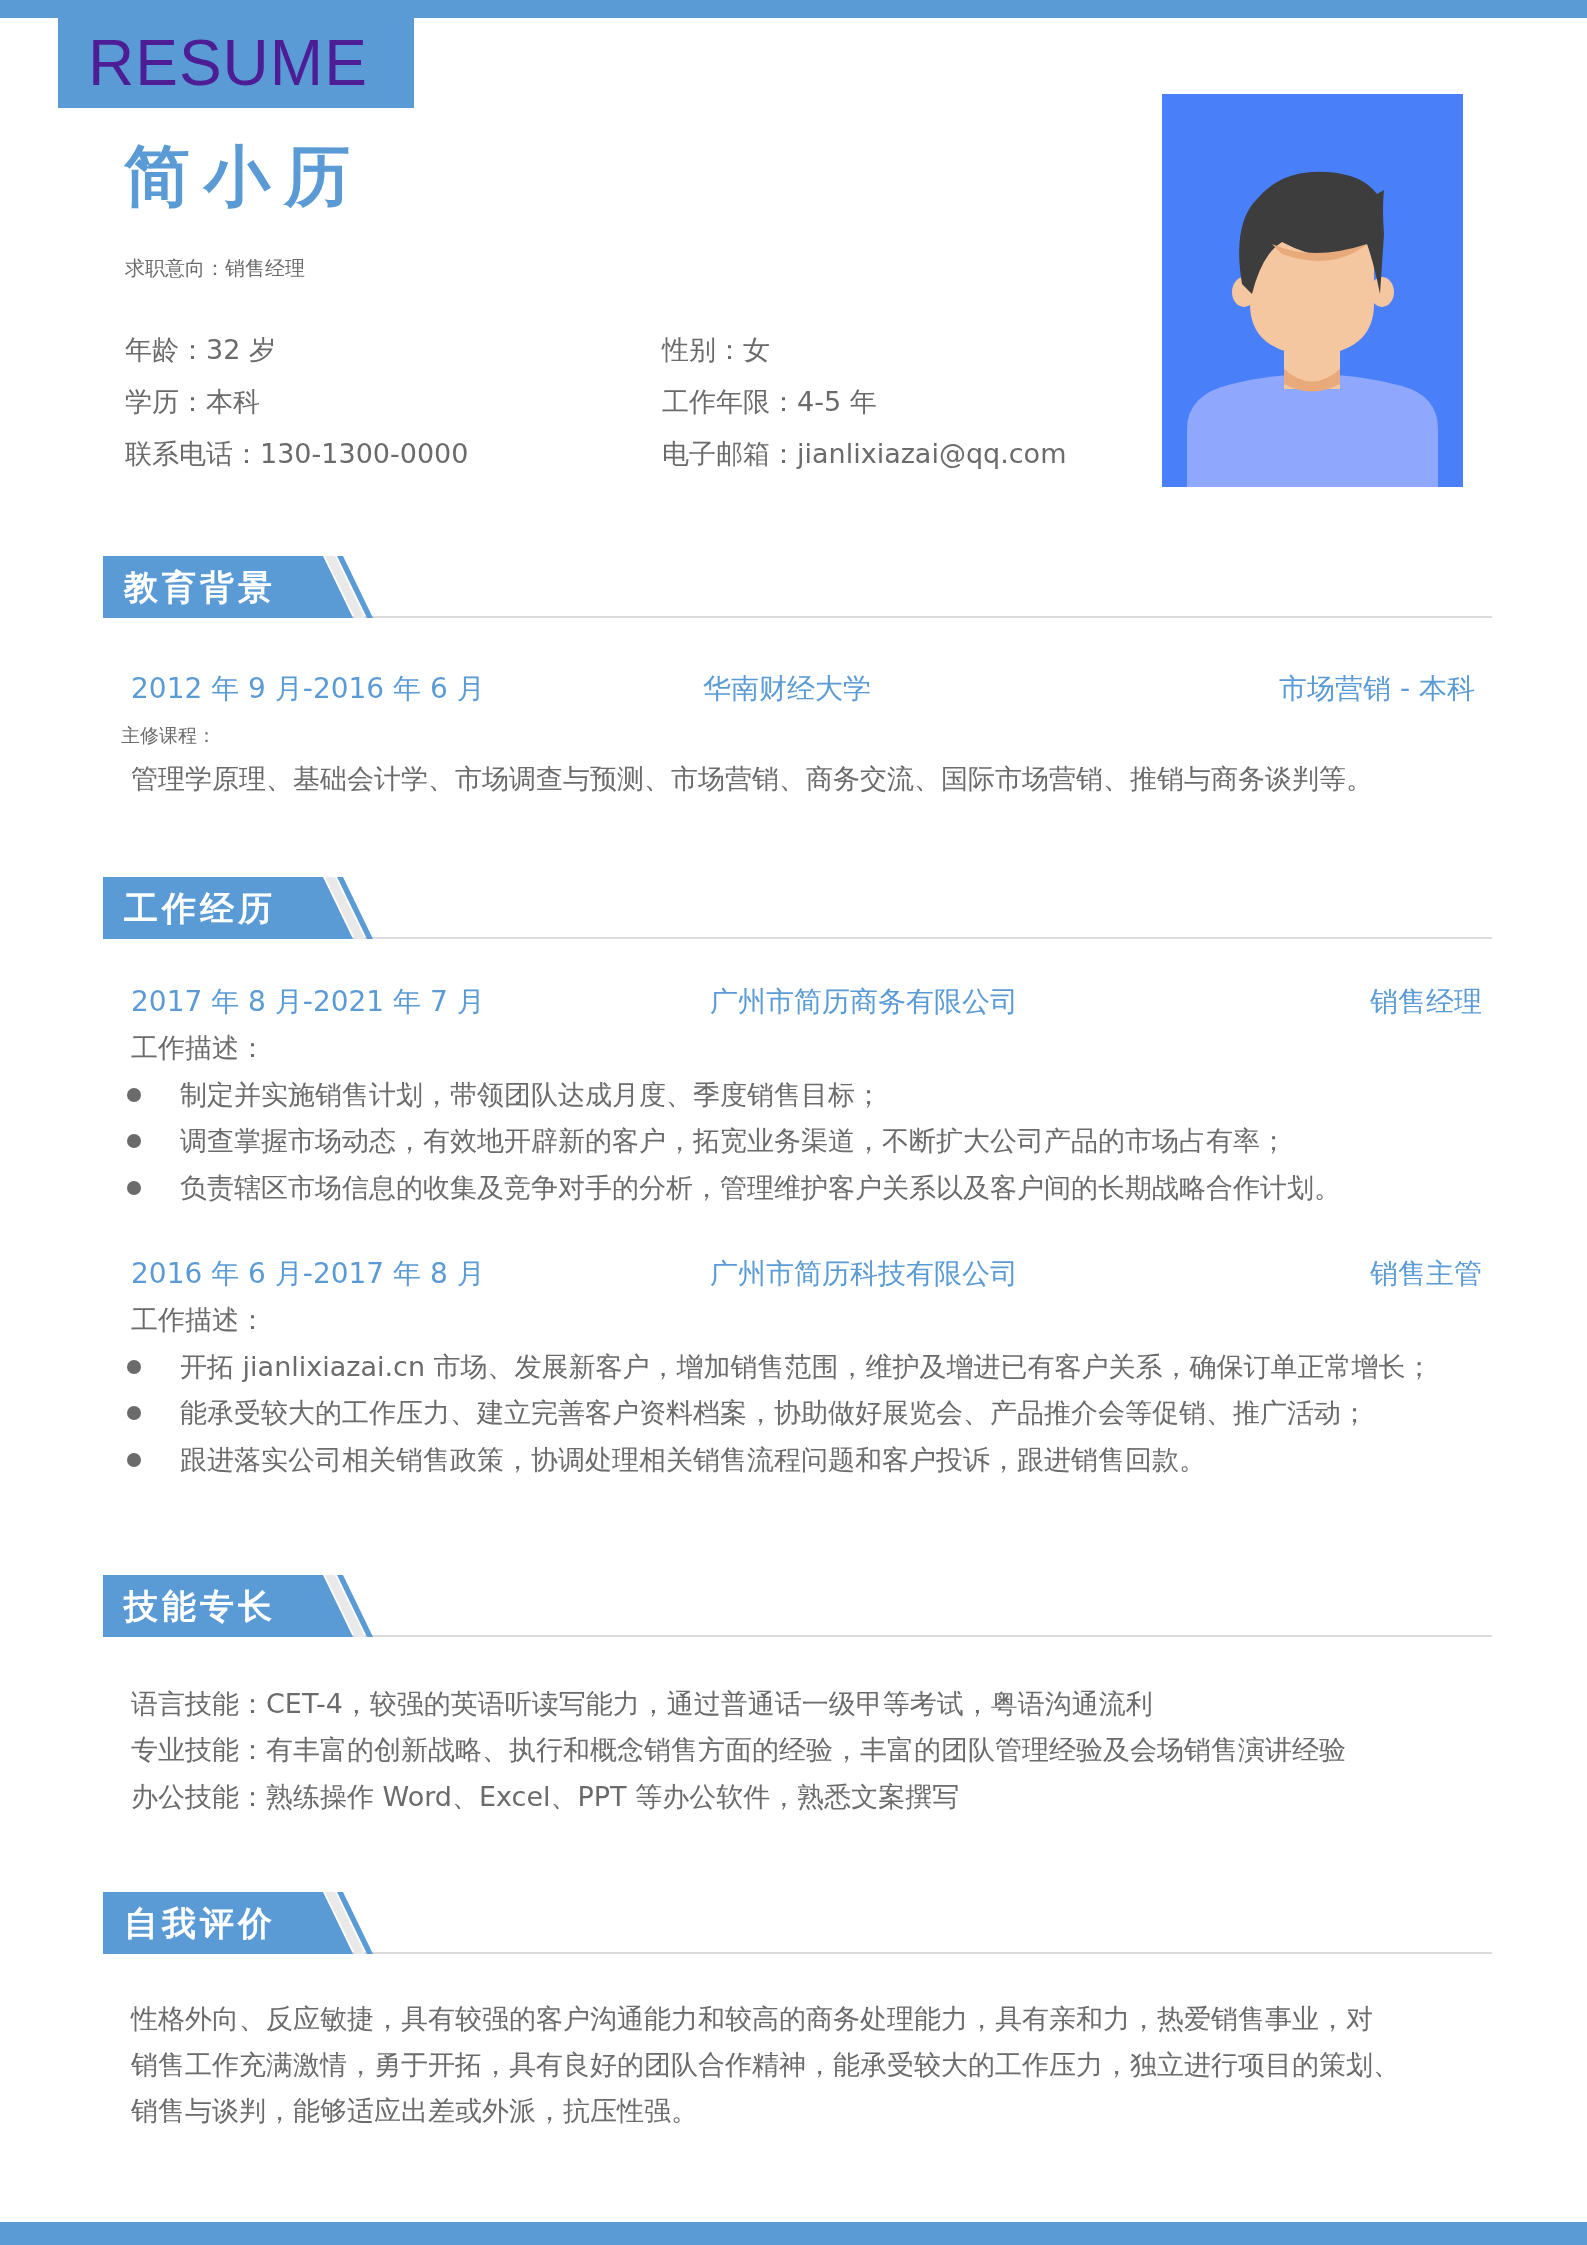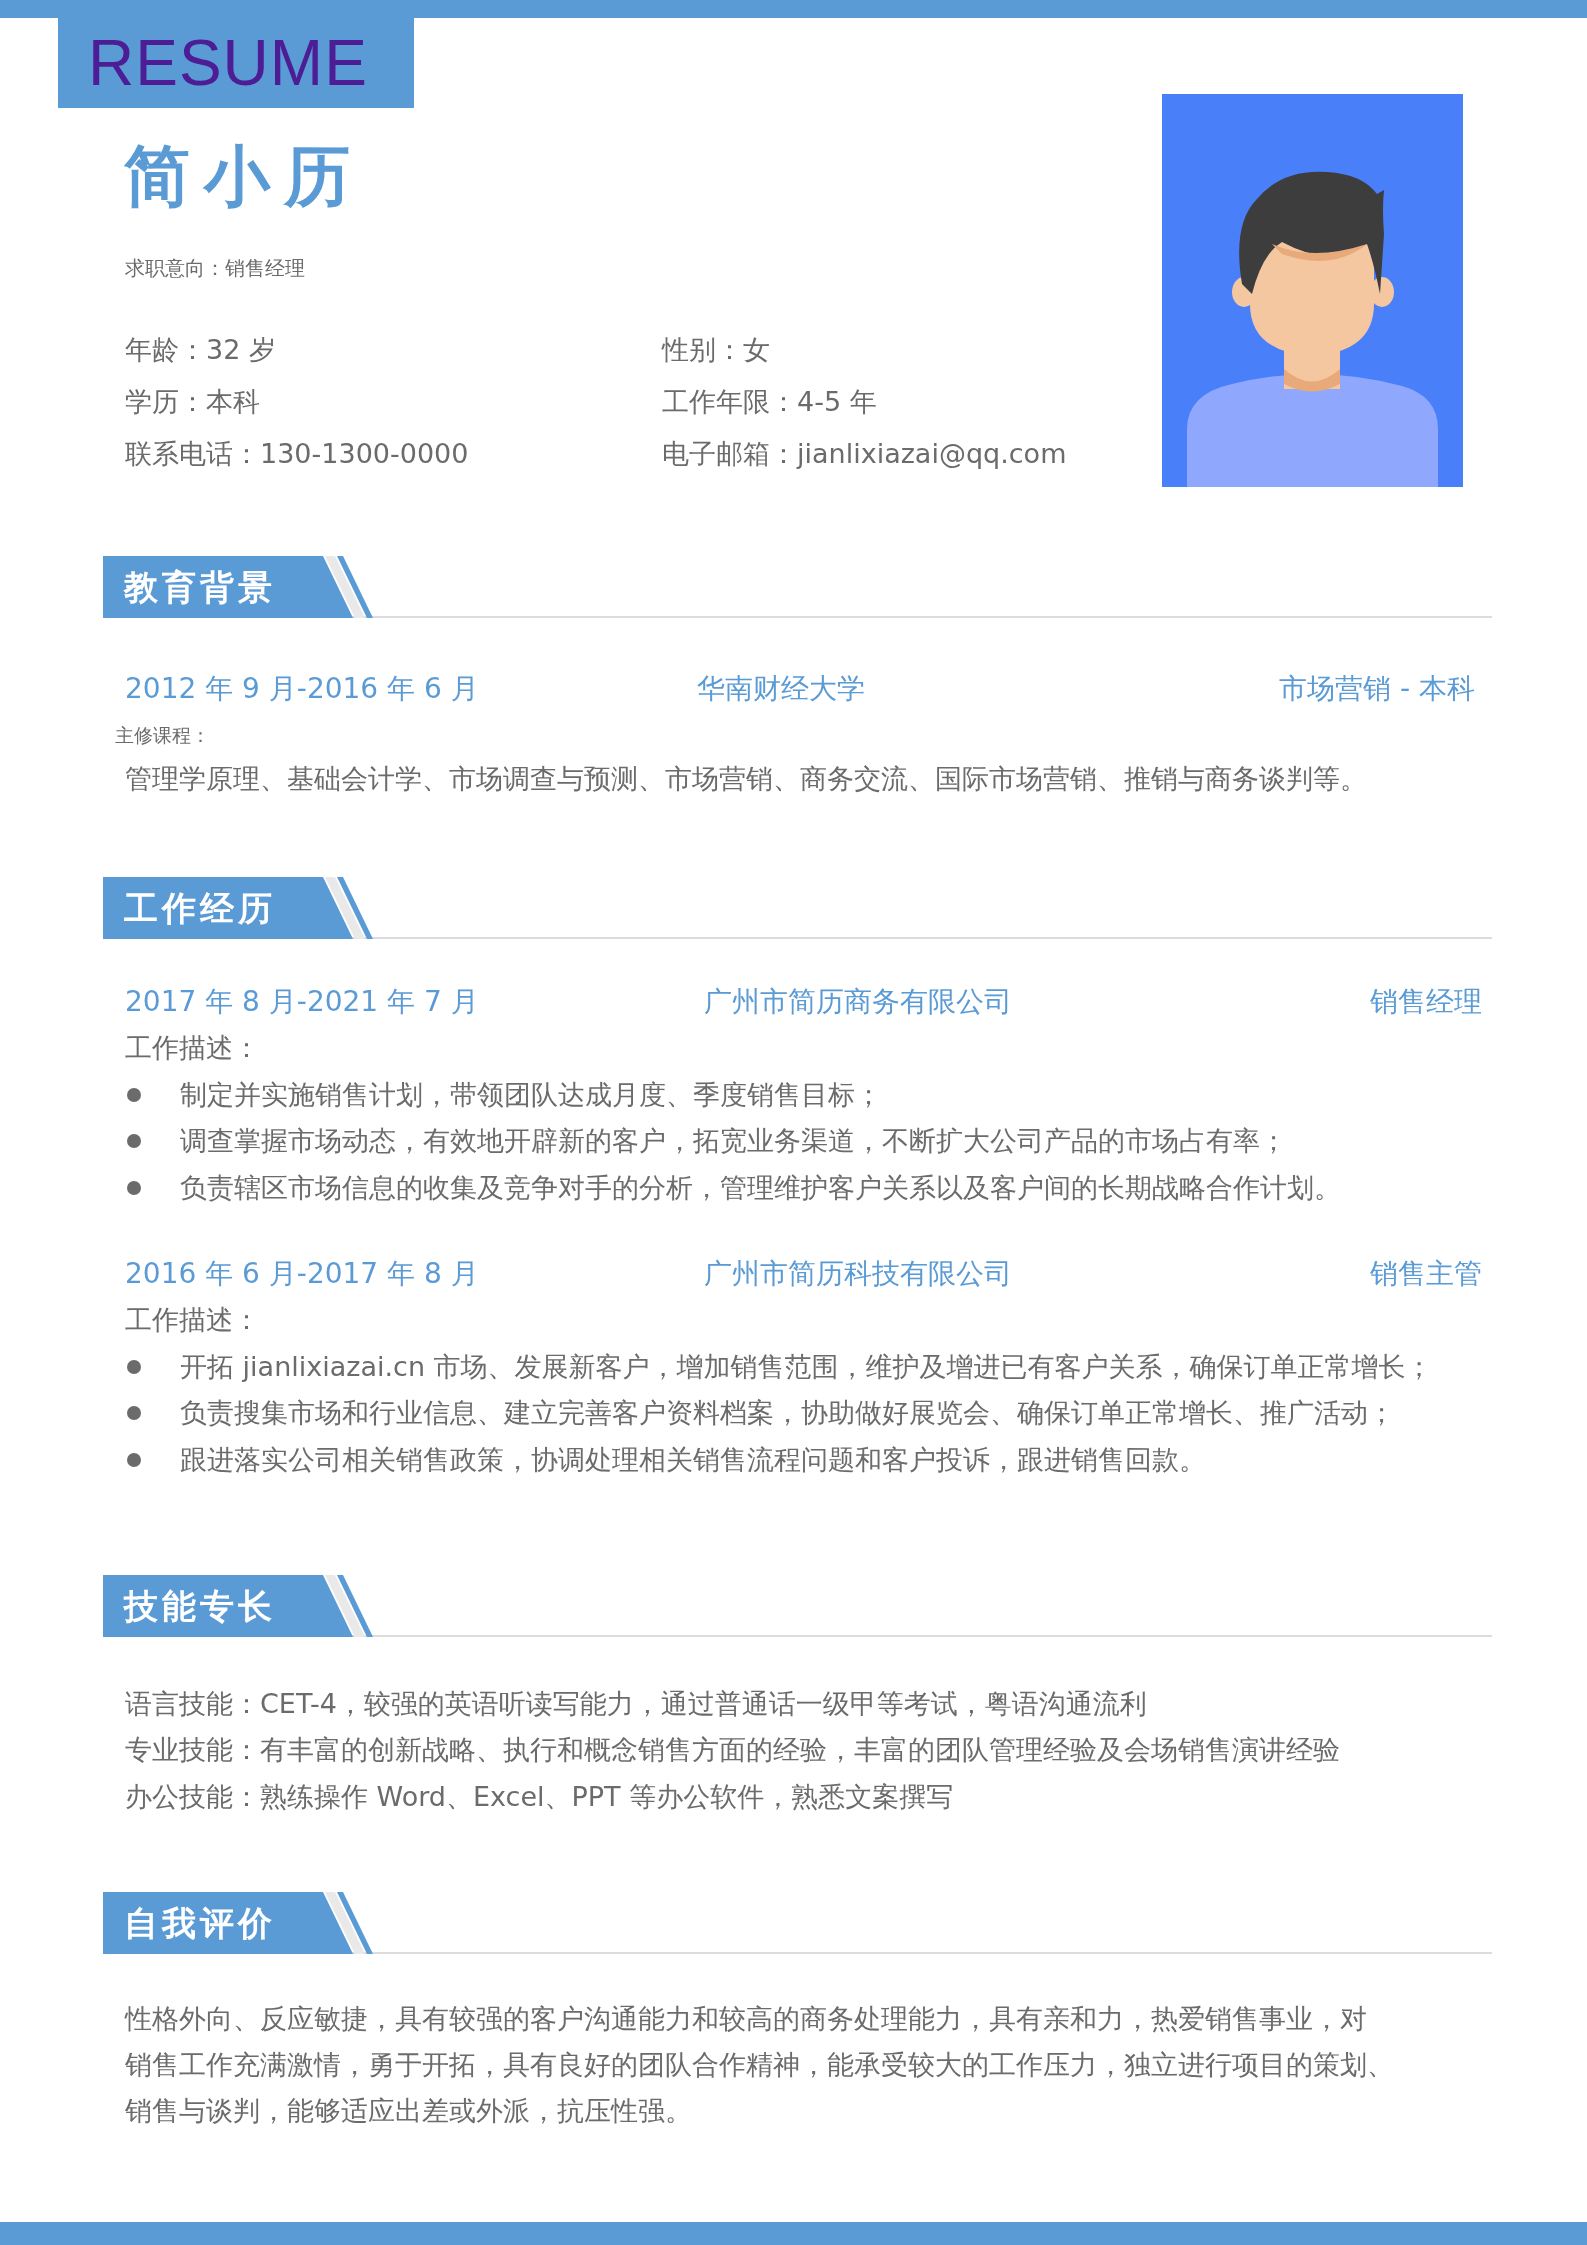--- a/index.html
+++ b/index.html
@@ -11,21 +11,21 @@
                 color:#4c1d95; font-family:"Liberation Sans",sans-serif; font-size:64px; line-height:90px; padding-left:30px; letter-spacing:1px; }
   .name { position:absolute; left:124px; top:132px; font-size:66px; font-weight:bold; color:#5b9bd5; letter-spacing:14px; line-height:90px; }
   .intent { position:absolute; left:125px; top:248px; font-size:20px; line-height:40px; }
   .info { position:absolute; font-size:27px; line-height:38px; white-space:nowrap; }
   .photo { position:absolute; left:1162px; top:94px; width:301px; height:393px; background:#4a7ffa; overflow:hidden; }
   .sec { position:absolute; left:103px; width:1389px; height:62px; }
   .sec .line { position:absolute; left:0; right:0; bottom:0; height:2px; background:#dcdcdc; }
   .sec .lbl { position:absolute; left:0; top:0; height:62px; }
   .sec .title { position:absolute; left:21px; top:0; line-height:62px; font-size:34px; font-weight:bold; color:#fff; letter-spacing:4px; }
   .blue { color:#5b9bd5; }
-  .row { position:absolute; font-size:28px; line-height:40px; white-space:nowrap; }
+  .row { position:absolute; font-size:28px; line-height:40px; white-space:nowrap;margin-left:6px; }
   .bullet { position:absolute; left:125px; font-size:27px; line-height:40px; white-space:nowrap; }
   .bullet .dot { position:absolute; left:2px; top:13px; width:14px; height:14px; border-radius:50%; background:#6b6b6b; }
   .bullet .txt { position:absolute; left:55px; top:0; }
 </style>
 </head>
 <body>
 
 <div class="topbar"></div>
 
 <div class="resume-box">RESUME</div>
@@ -97,21 +97,21 @@
 <div class="row blue" style="left:125px;top:1254px;">2016 年 6 月-2017 年 8 月</div>
 <div class="row blue" style="left:704px;top:1254px;">广州市简历科技有限公司</div>
 <div class="row blue" style="right:105px;top:1254px;">销售主管</div>
 <div class="row" style="left:125px;top:1300px;font-size:27px;">工作描述：</div>
 <div class="bullet" style="top:1347px;">
     <span class="dot"></span>
     <span class="txt">开拓 jianlixiazai.cn 市场、发展新客户，增加销售范围，维护及增进已有客户关系，确保订单正常增长；</span>
   </div>
 <div class="bullet" style="top:1393px;">
     <span class="dot"></span>
-    <span class="txt">负责搜集市场和行业信息、建立完善客户资料档案，协助做好展览会、确保订单正常增长、推广活动；</span>
+    <span class="txt">能承受较大的工作压力、建立完善客户资料档案，协助做好展览会、产品推介会等促销、推广活动；</span>
   </div>
 <div class="bullet" style="top:1440px;">
     <span class="dot"></span>
     <span class="txt">跟进落实公司相关销售政策，协调处理相关销售流程问题和客户投诉，跟进销售回款。</span>
   </div>
 
 <div class="sec" style="top:1575px;">
   <div class="line"></div>
   <svg class="lbl" width="272" height="62" viewBox="0 0 272 62">
     <polygon points="0,0 220,0 250,62 0,62" fill="#5b9bd5"></polygon>

